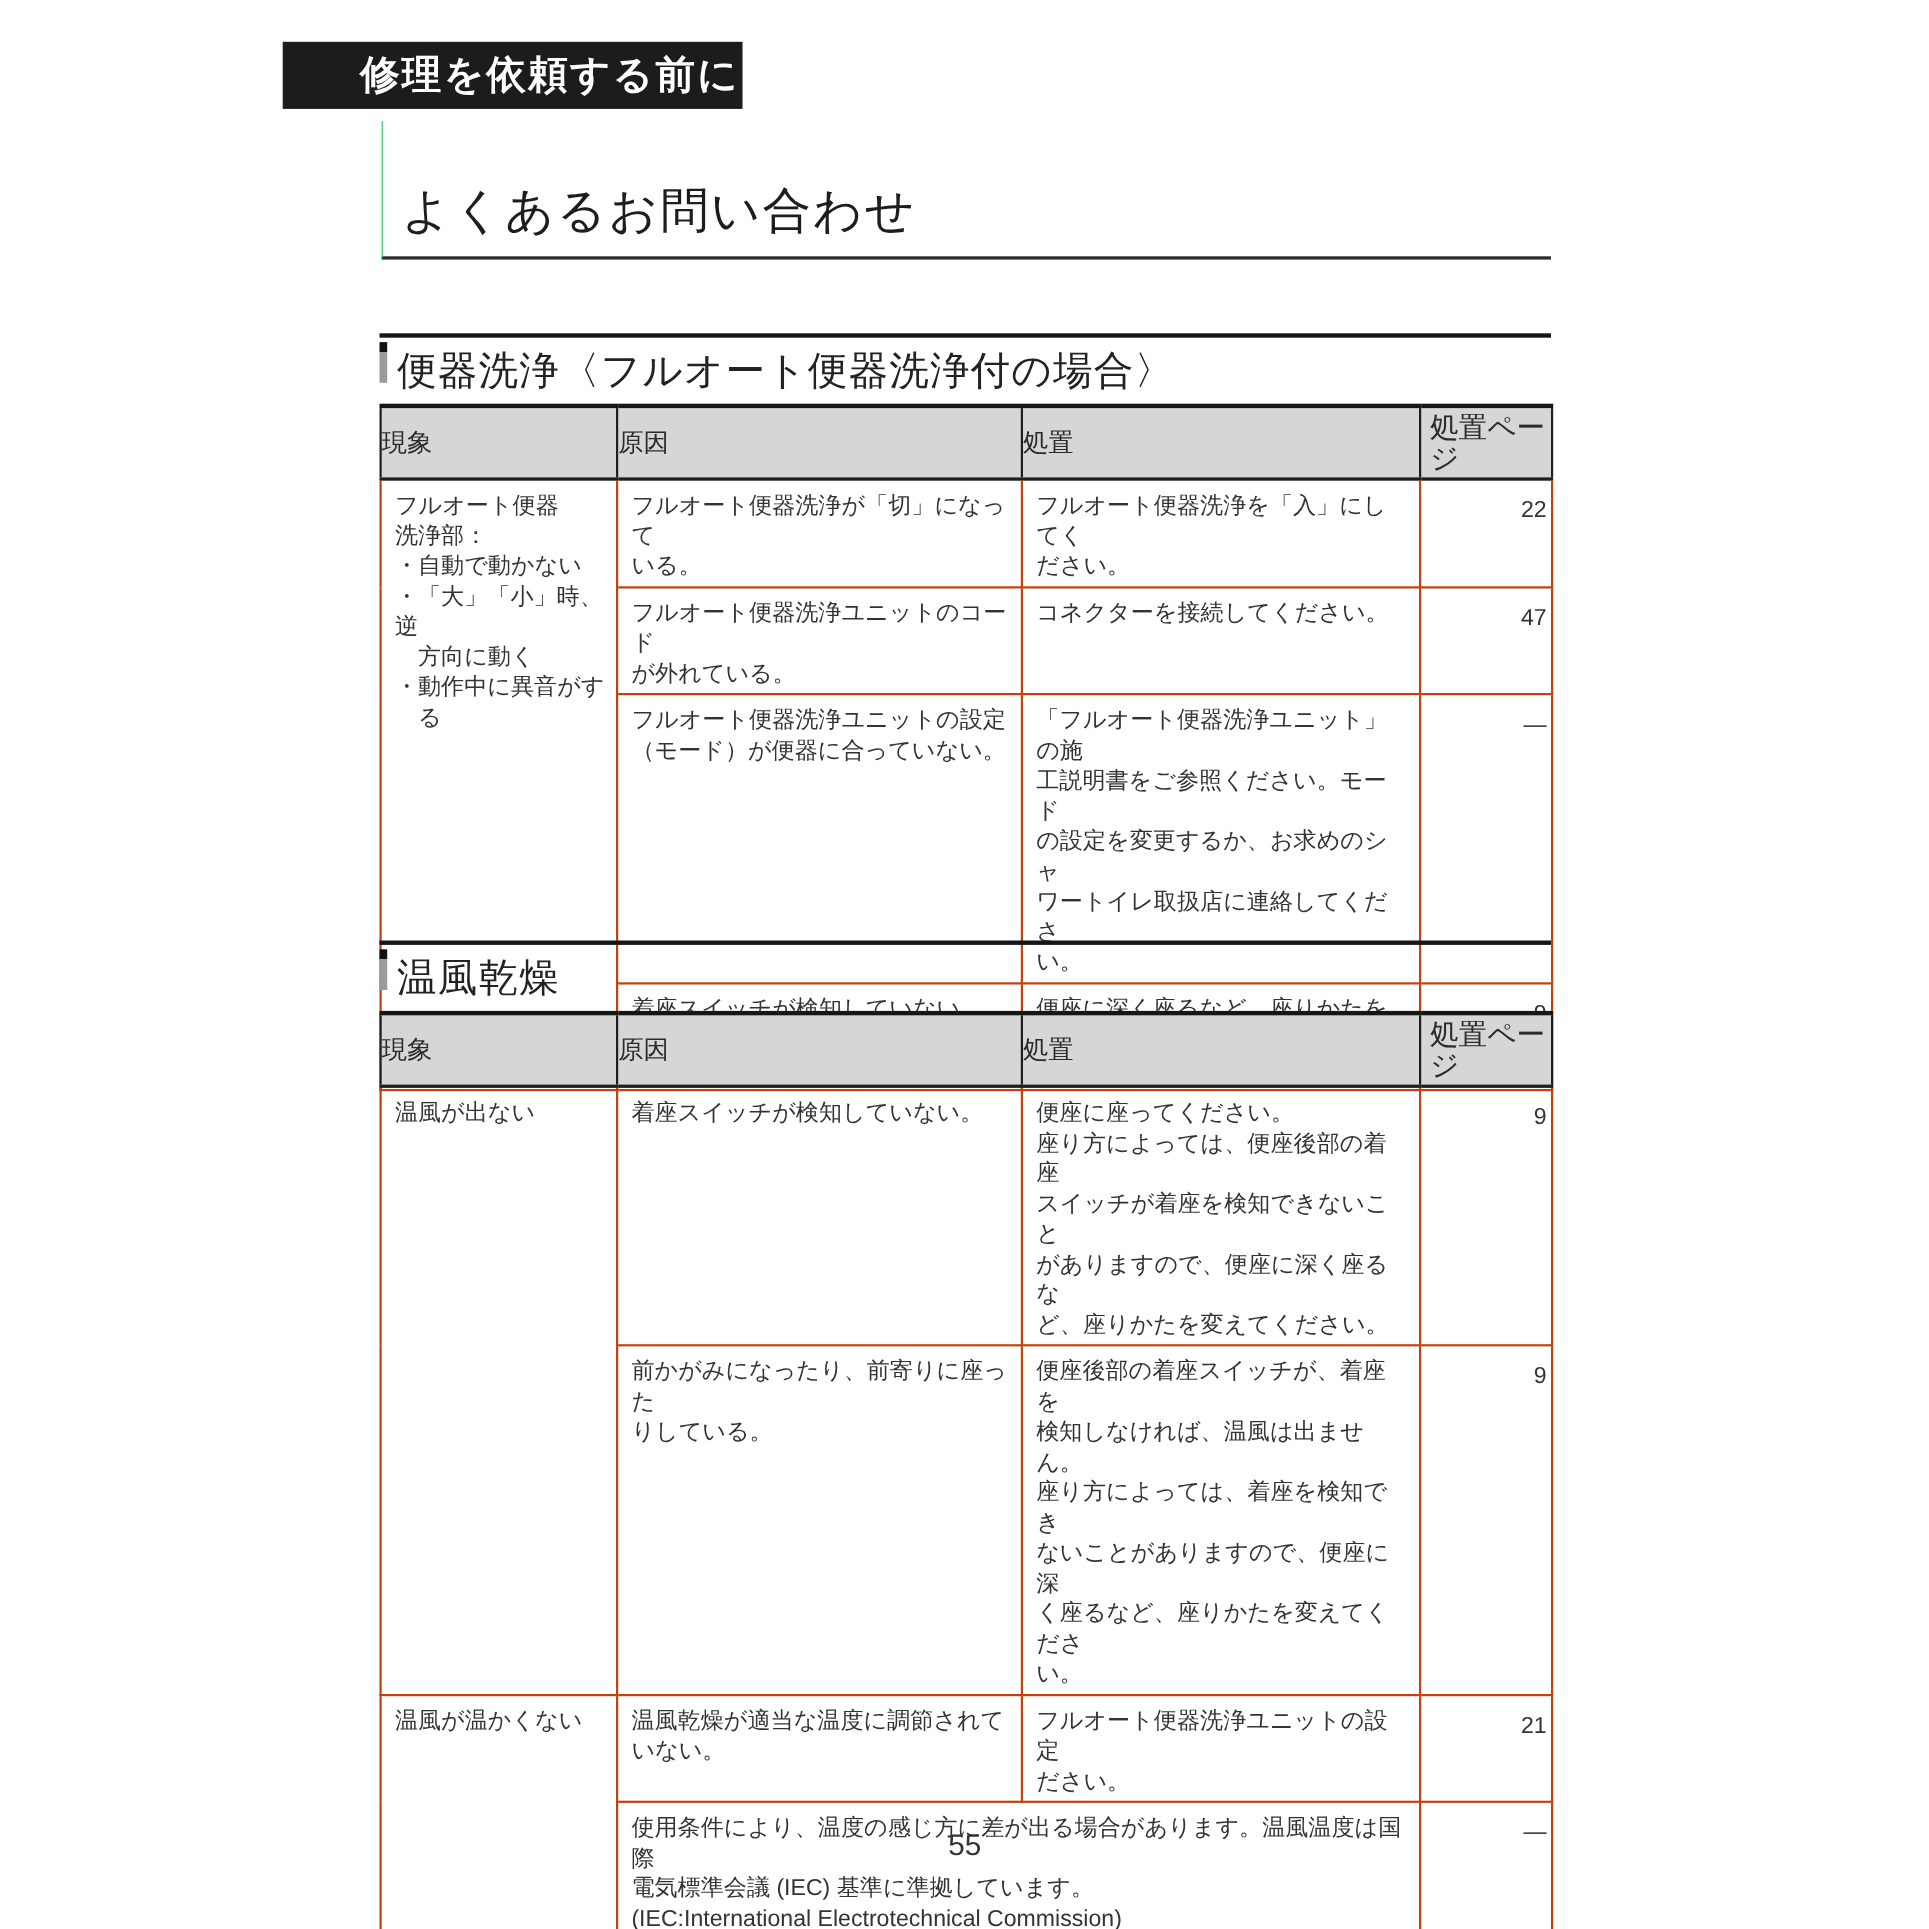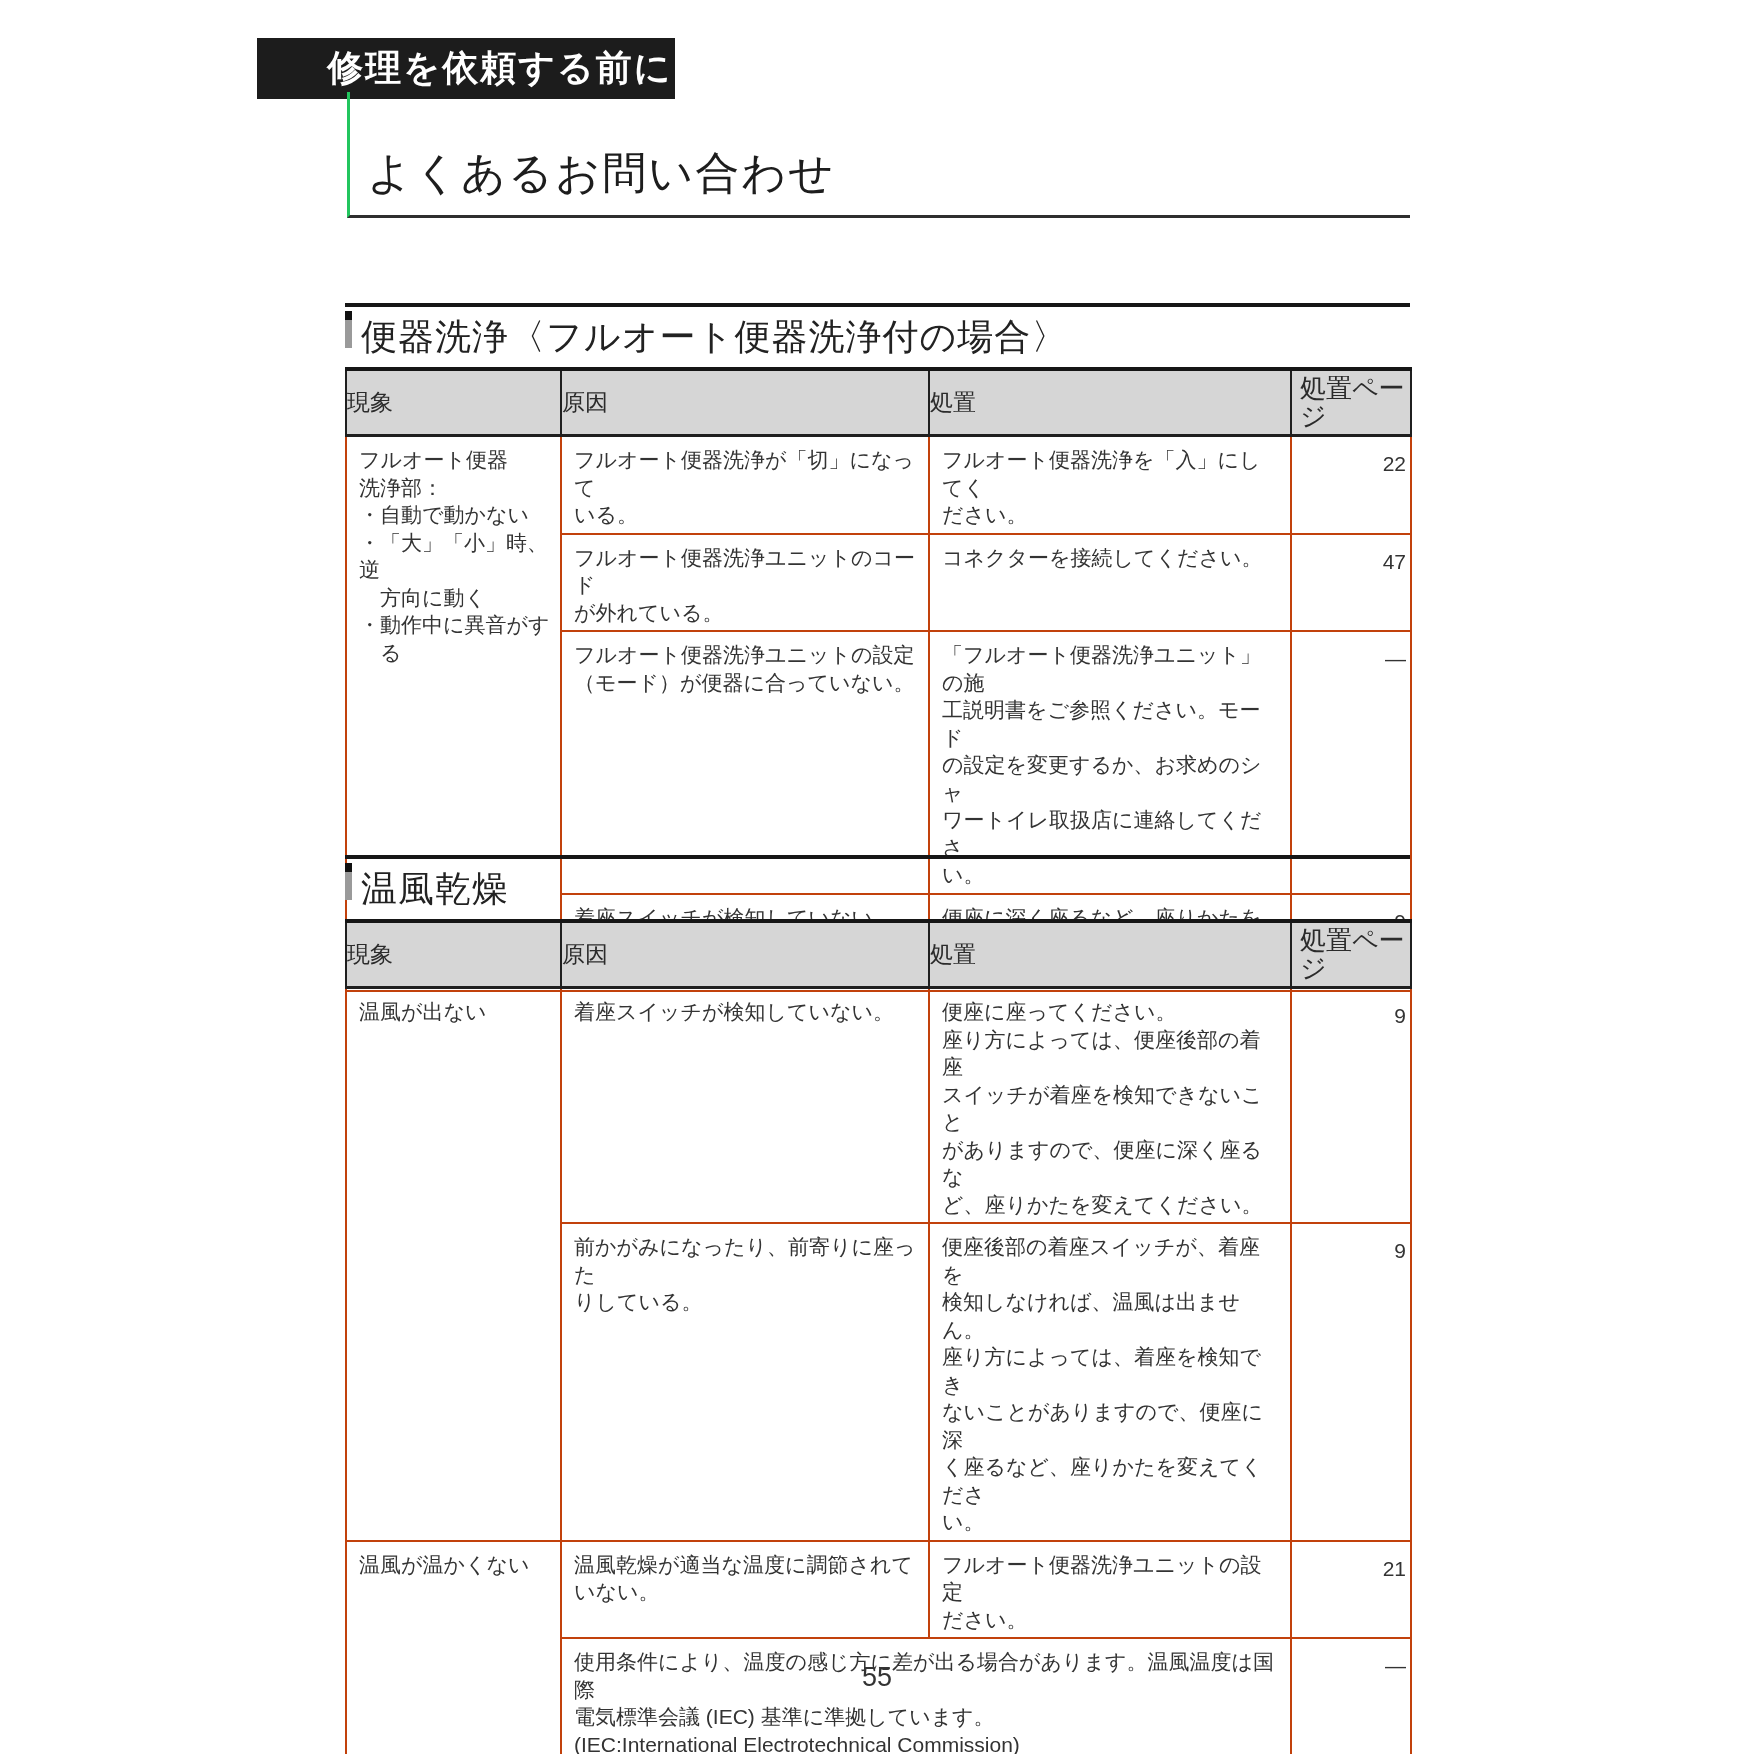--- a/index.html
+++ b/index.html
@@ -11,22 +11,22 @@
   
   .badge{
     position:absolute;left:257px;top:38px;width:418px;height:61px;
     background:#1c1c1c;color:#ffffff;
     display:flex;align-items:center;justify-content:center;
     box-sizing:border-box;padding-left:68px;
     font-size:36px;font-weight:bold;letter-spacing:2px;
   }
   
   .title-block{
-    position:absolute;left:347px;top:92px;width:1063px;height:126px;
-    border-left:3px solid #22c55e;border-bottom:3px solid #2e2e2e;
+    position:absolute;left:347px;top:110px;width:1063px;height:126px;
+    border-left:1px solid #22c55e;border-bottom:3px solid #2e2e2e;
     box-sizing:border-box;
   }
   .title-block h1{
     position:absolute;left:17px;bottom:12px;margin:0;
     font-size:44px;font-weight:500;letter-spacing:2px;color:#1d1d1d;
   }
   
   .section{
     position:absolute;left:345px;width:1065px;
     border-top:4px solid #161616;

